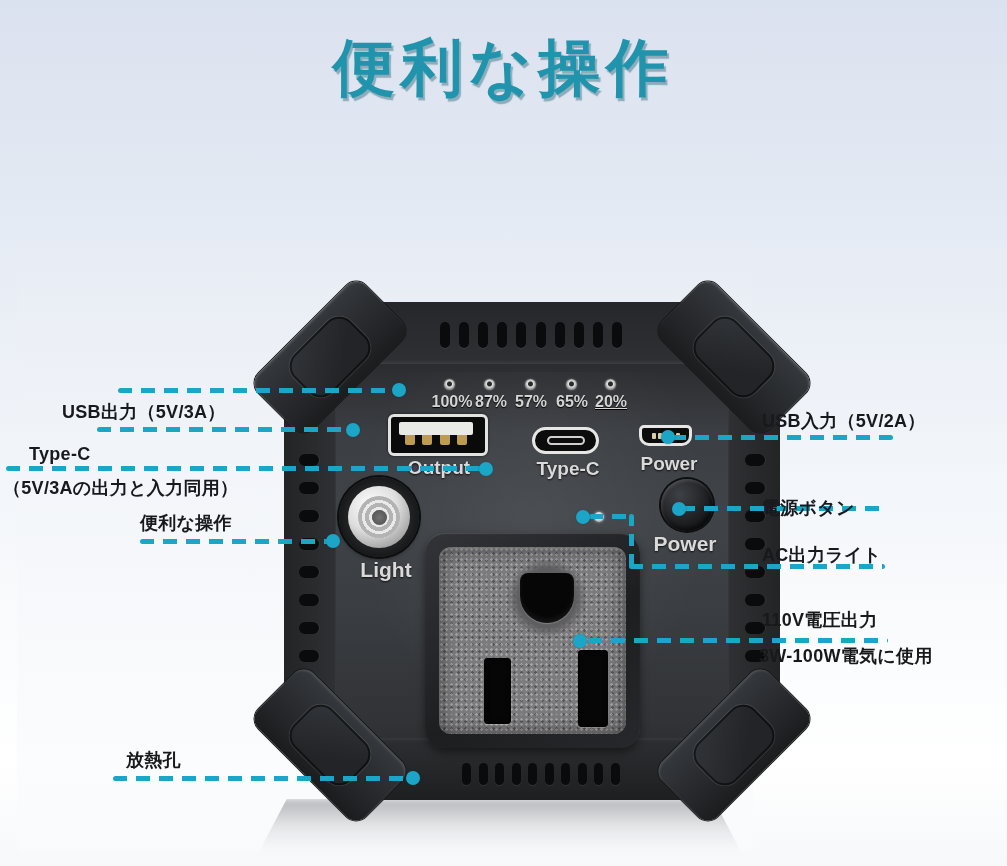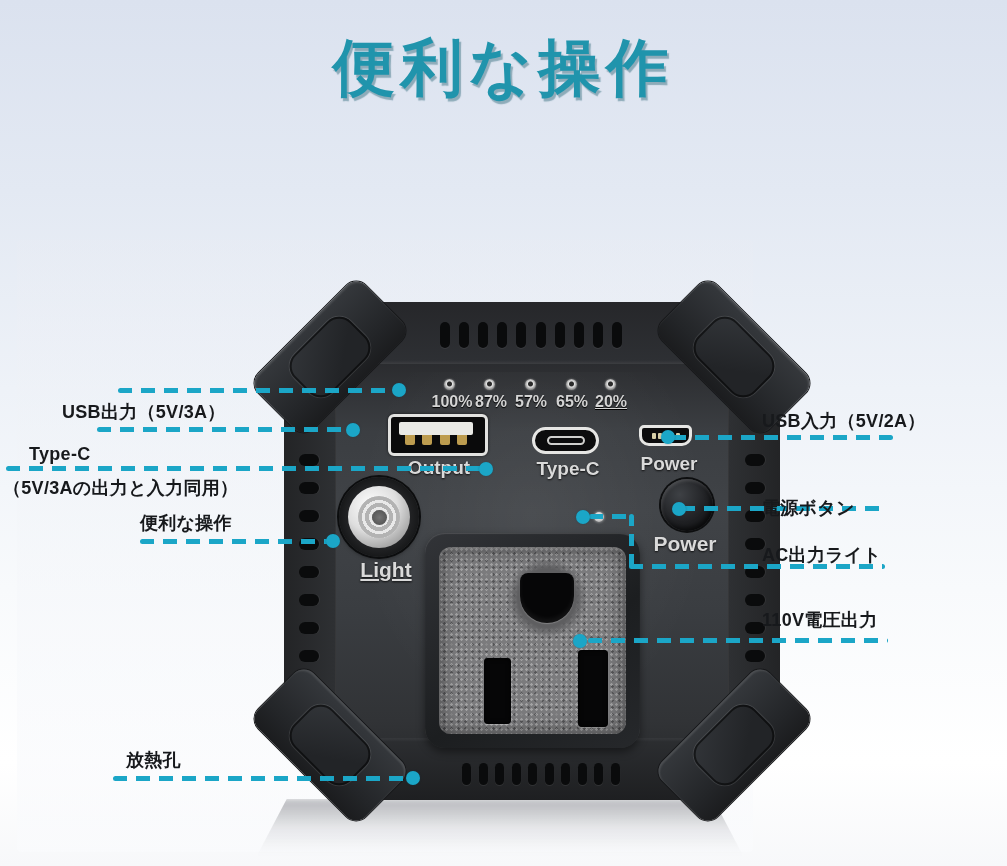--- a/index.html
+++ b/index.html
@@ -238,21 +238,21 @@
       <div class="power-btn"></div>
       <span class="port-label" style="left:401px;top:230px;font-size:21px;">Power</span>
 
       <div class="flash">
         <div class="ring">
           <div class="lens">
             <div class="core"></div>
           </div>
         </div>
       </div>
-      <span class="port-label" style="left:102px;top:256px;font-size:21px;text-decoration:underline;">Light</span>
+      <span class="port-label" style="left:102px;top:256px;font-size:21px;">Light</span>
 
       <span class="ac-led"></span>
 
       <div class="outlet">
         <div class="outlet-face">
           <div class="ground-recess"></div>
           <div class="ground-hole"></div>
           <div class="slot left"></div>
           <div class="slot right"></div>
         </div>
@@ -303,14 +303,15 @@
 
   <span class="callout" style="left:762px;top:543px;">AC出力ライト</span>
   <div class="dash-h" style="left:589px;top:514px;width:45px;"></div>
   <div class="dash-v" style="left:629px;top:514px;height:54px;"></div>
   <div class="dash-h" style="left:629px;top:564px;width:256px;"></div>
   <span class="dot" style="left:576px;top:510px;"></span>
 
   <span class="callout" style="left:762px;top:608px;">110V電圧出力</span>
   <div class="dash-h" style="left:588px;top:638px;width:300px;"></div>
   <span class="dot" style="left:573px;top:634px;"></span>
+  <span class="callout" style="left:759px;top:644px;">3W-100W電気に使用</span>
 
 </div>
 
 </body></html>

